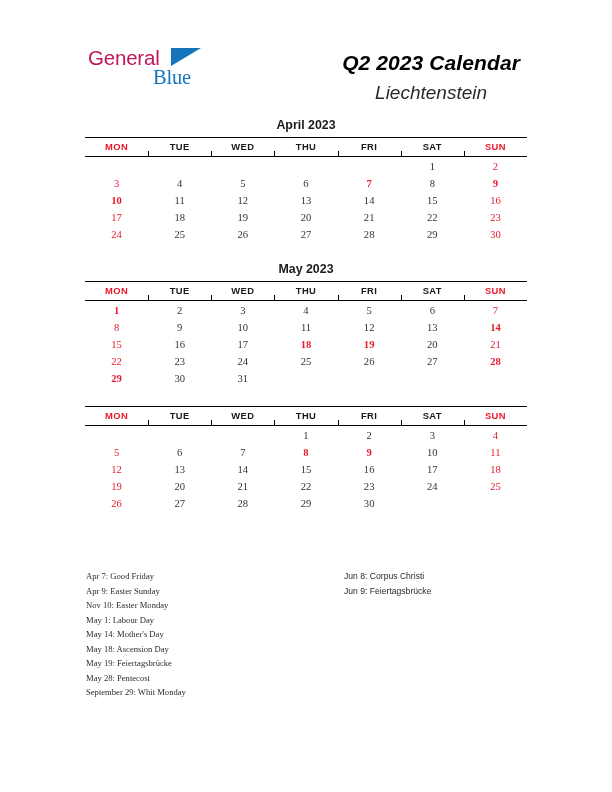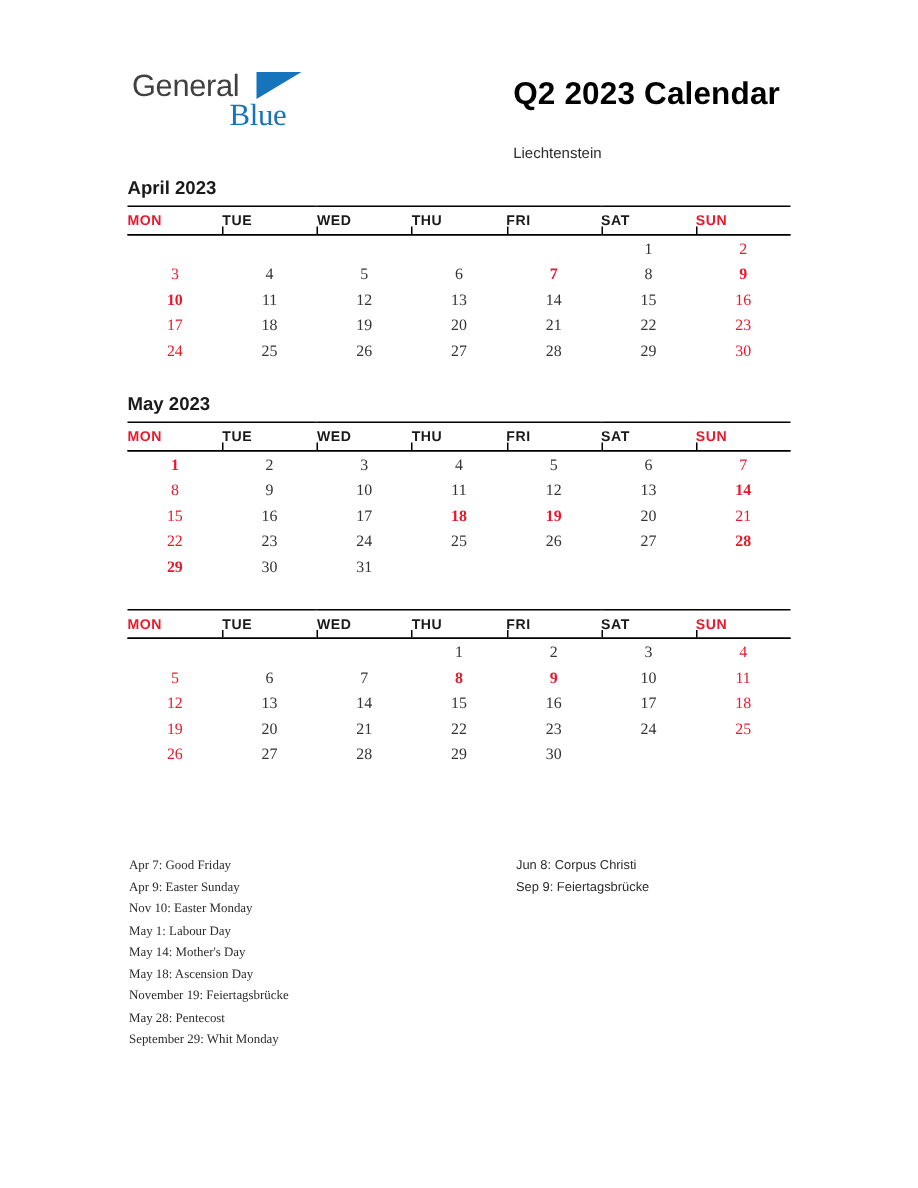--- a/index.html
+++ b/index.html
@@ -31,21 +31,21 @@
     top: 46px;
     width: 120px;
     height: 48px;
   }
   .logo-general {
     position: absolute;
     left: 0;
     top: 0;
     font-size: 20.5px;
     letter-spacing: -0.2px;
-    color: #404040;
+    color: #be185d;
     font-family: "Liberation Sans", sans-serif;
   }
   .logo-tri {
     position: absolute;
     left: 83px;
     top: 2px;
     width: 0;
     height: 0;
     border-left: 30px solid #1574bb;
     border-bottom: 18px solid transparent;
@@ -58,65 +58,67 @@
     letter-spacing: -0.2px;
     color: #1574bb;
     font-family: Liberation Serif, serif;
     margin-left: 38px;
   }
 
   .title-block {
     position: absolute;
     right: 92px;
     top: 50px;
-    text-align: left;
+    text-align: center;
+    font-style: italic;
   }
   .cal-title {
     font-size: 21px;
     font-weight: bold;
     color: #000000;
     letter-spacing: 0.1px;
     line-height: 26px;
   }
   .cal-subtitle {
-    font-size: 10px;
+    font-size: 19px;
     font-weight: normal;
     color: #2b2b2b;
     line-height: 22px;
-    margin-top: 16px;
+    margin-top: 6px;
   }
 
   
   .months {
     position: absolute;
     left: 0;
     top: 118px;
     width: 612px;
   }
   .month {
     position: relative;
     width: 442px;
     margin: 0 auto 19px auto;
   }
   .month-name {
+    text-align: center;
     font-size: 12.4px;
     font-weight: bold;
     color: #1a1a1a;
     padding-bottom: 5px;
   }
   table.cal {
     width: 442px;
     border-collapse: collapse;
     table-layout: fixed;
   }
   table.cal thead th {
     font-size: 9.4px;
     font-weight: bold;
     letter-spacing: 0.4px;
-    text-align: left;
+    text-align: center;
     padding: 3px 0 4px 0;
     border-top: 1.6px solid #000000;
     border-bottom: 1px solid #000000;
     color: #1a1a1a;
     position: relative;
   }
   table.cal thead th + th::before {
     content: "";
     position: absolute;
     left: 0;
@@ -372,21 +374,21 @@
   </div>
 
 <div class="legend">
   <div class="legend-col left">
       <div class="legend-item">Apr 7: Good Friday</div>
       <div class="legend-item">Apr 9: Easter Sunday</div>
       <div class="legend-item">Nov 10: Easter Monday</div>
       <div class="legend-item">May 1: Labour Day</div>
       <div class="legend-item">May 14: Mother's Day</div>
       <div class="legend-item">May 18: Ascension Day</div>
-      <div class="legend-item">November 19: Feiertagsbrücke</div>
+      <div class="legend-item">May 19: Feiertagsbrücke</div>
       <div class="legend-item">May 28: Pentecost</div>
       <div class="legend-item">September 29: Whit Monday</div>
     </div>
   <div class="legend-col right">
       <div class="legend-item">Jun 8: Corpus Christi</div>
-      <div class="legend-item">Sep 9: Feiertagsbrücke</div>
+      <div class="legend-item">Jun 9: Feiertagsbrücke</div>
     </div>
 </div>
 
 </body></html>

